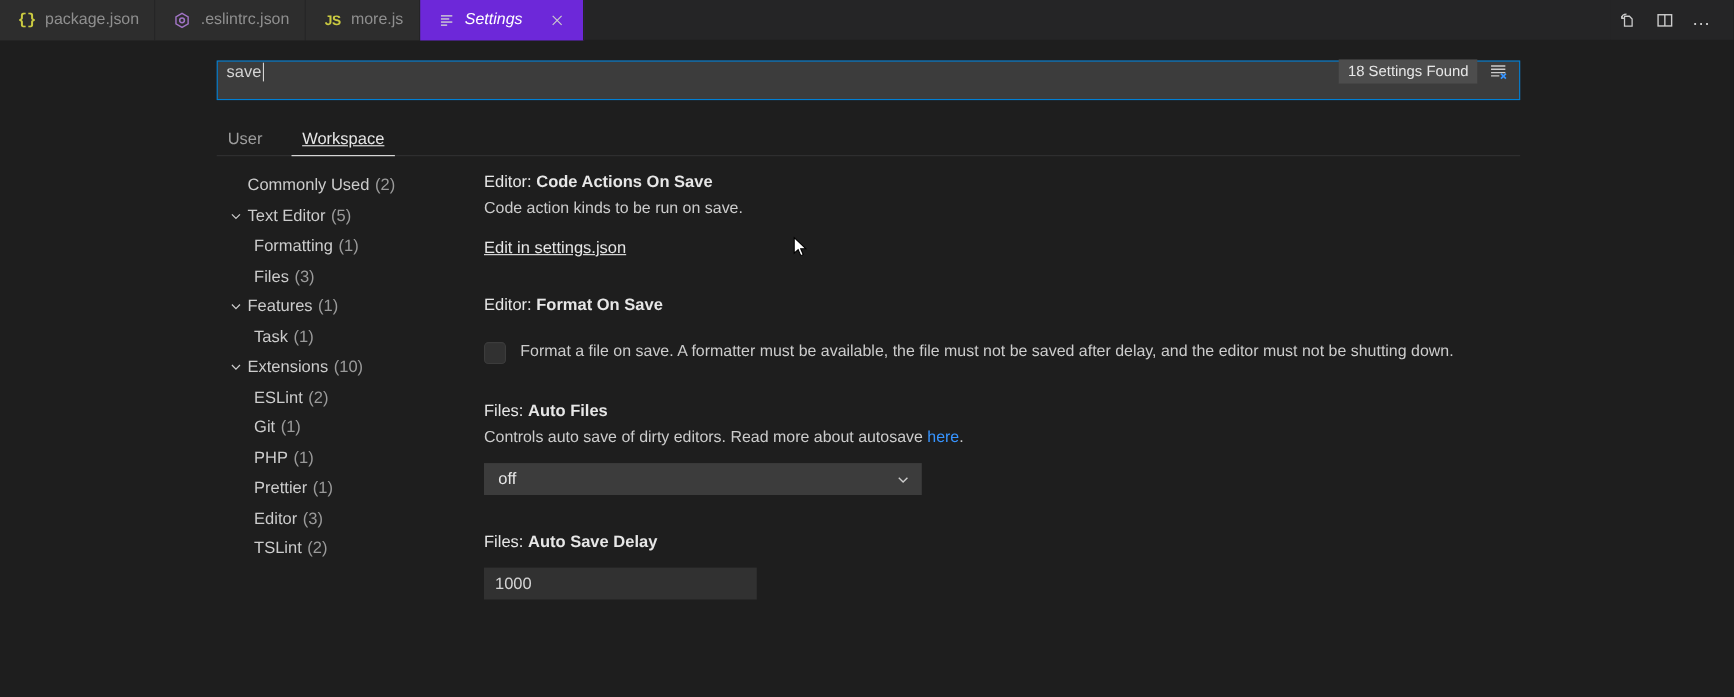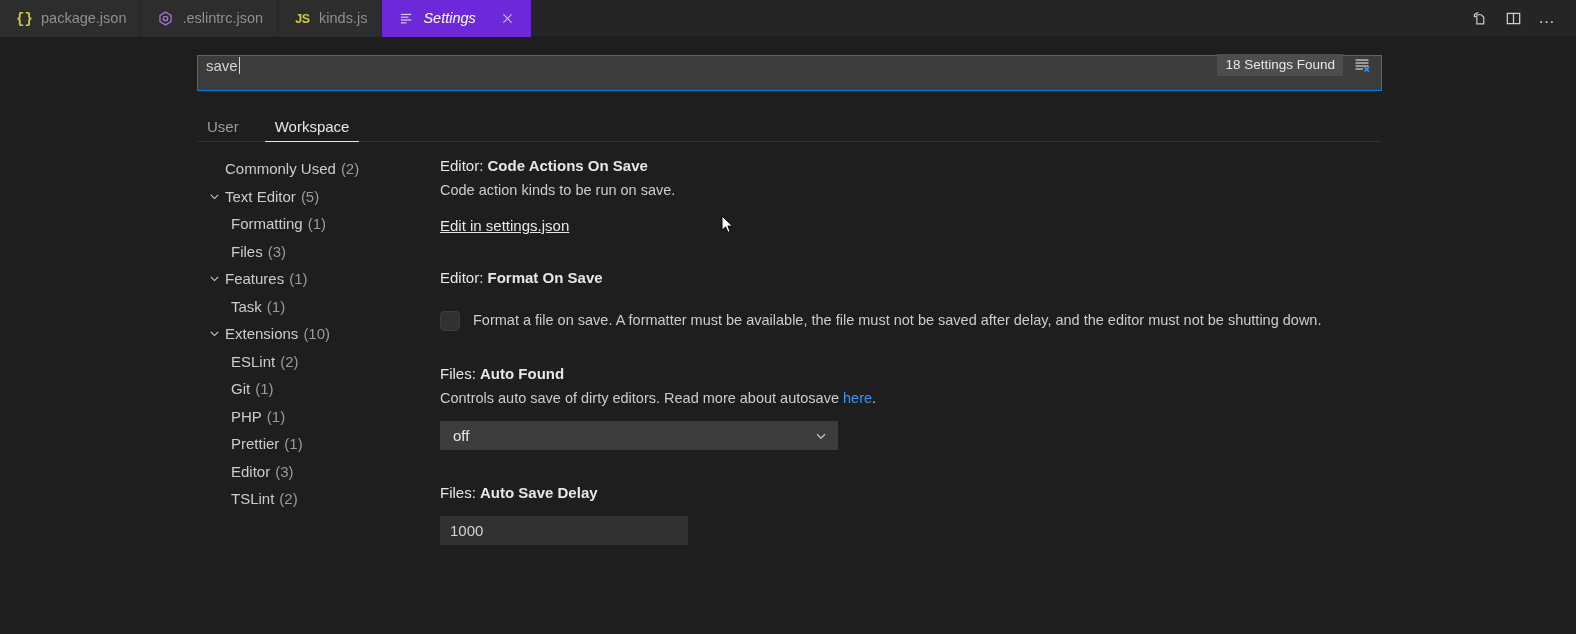--- a/index.html
+++ b/index.html
@@ -147,20 +147,21 @@
     font-size: 15px;
     color: #9d9d9d;
     cursor: pointer;
     border-bottom: 1px solid transparent;
     line-height: 1;
     margin-bottom: -1px;
   }
   .stab.active {
     color: #e7e7e7;
     border-bottom: 1px solid #e7e7e7;
+    text-decoration: underline;
   }
 
   
   .toc {
     position: absolute;
     left: 197px; top: 118px;
     width: 233px;
   }
   .toc-item {
     display: flex;
@@ -287,21 +288,21 @@
       <svg width="15" height="15" viewBox="0 0 16 16" aria-hidden="true">
         <polygon points="8,1.2 13.9,4.6 13.9,11.4 8,14.8 2.1,11.4 2.1,4.6" fill="none" stroke="#a074c4" stroke-width="1.4"></polygon>
         <circle cx="8" cy="8" r="2.3" fill="none" stroke="#a074c4" stroke-width="1.5"></circle>
       </svg>
     </span>
     <span class="label">.eslintrc.json</span>
   </div>
 
   <div class="tab">
     <span class="tab-icon icon-js">JS</span>
-    <span class="label">kinds.js</span>
+    <span class="label">more.js</span>
   </div>
 
   <div class="tab active">
     <span class="tab-icon icon-settings">
       <svg width="15" height="15" viewBox="0 0 16 16" aria-hidden="true">
         <g fill="#d4d4d4">
           <rect x="2" y="3" width="11" height="1.3"></rect>
           <rect x="2" y="6" width="8" height="1.3"></rect>
           <rect x="2" y="9" width="11" height="1.3"></rect>
           <rect x="2" y="12" width="6" height="1.3"></rect>
@@ -458,21 +459,21 @@
       <div class="setting-title"><span>Editor: </span><b>Format On Save</b></div>
       <div class="check-row">
         <span class="checkbox"></span>
         <span class="setting-desc">Format a file on save. A formatter must be available, the file must not be saved after delay, and the editor must not be shutting down.</span>
       </div>
     </div>
 
     <div class="gap-lg"></div>
 
     <div class="setting">
-      <div class="setting-title"><span>Files: </span><b>Auto Found</b></div>
+      <div class="setting-title"><span>Files: </span><b>Auto Files</b></div>
       <div class="setting-desc"><span>Controls auto save of dirty editors. Read more about autosave </span><a class="link">here</a><span>.</span></div>
       <div class="select">
         <span>off</span>
         <span class="chev-down">
           <svg width="14" height="14" viewBox="0 0 16 16">
               <path d="M3.5 6 L8 10.5 L12.5 6" fill="none" stroke="#cccccc" stroke-width="1.4"></path>
             </svg>
         </span>
       </div>
     </div>

